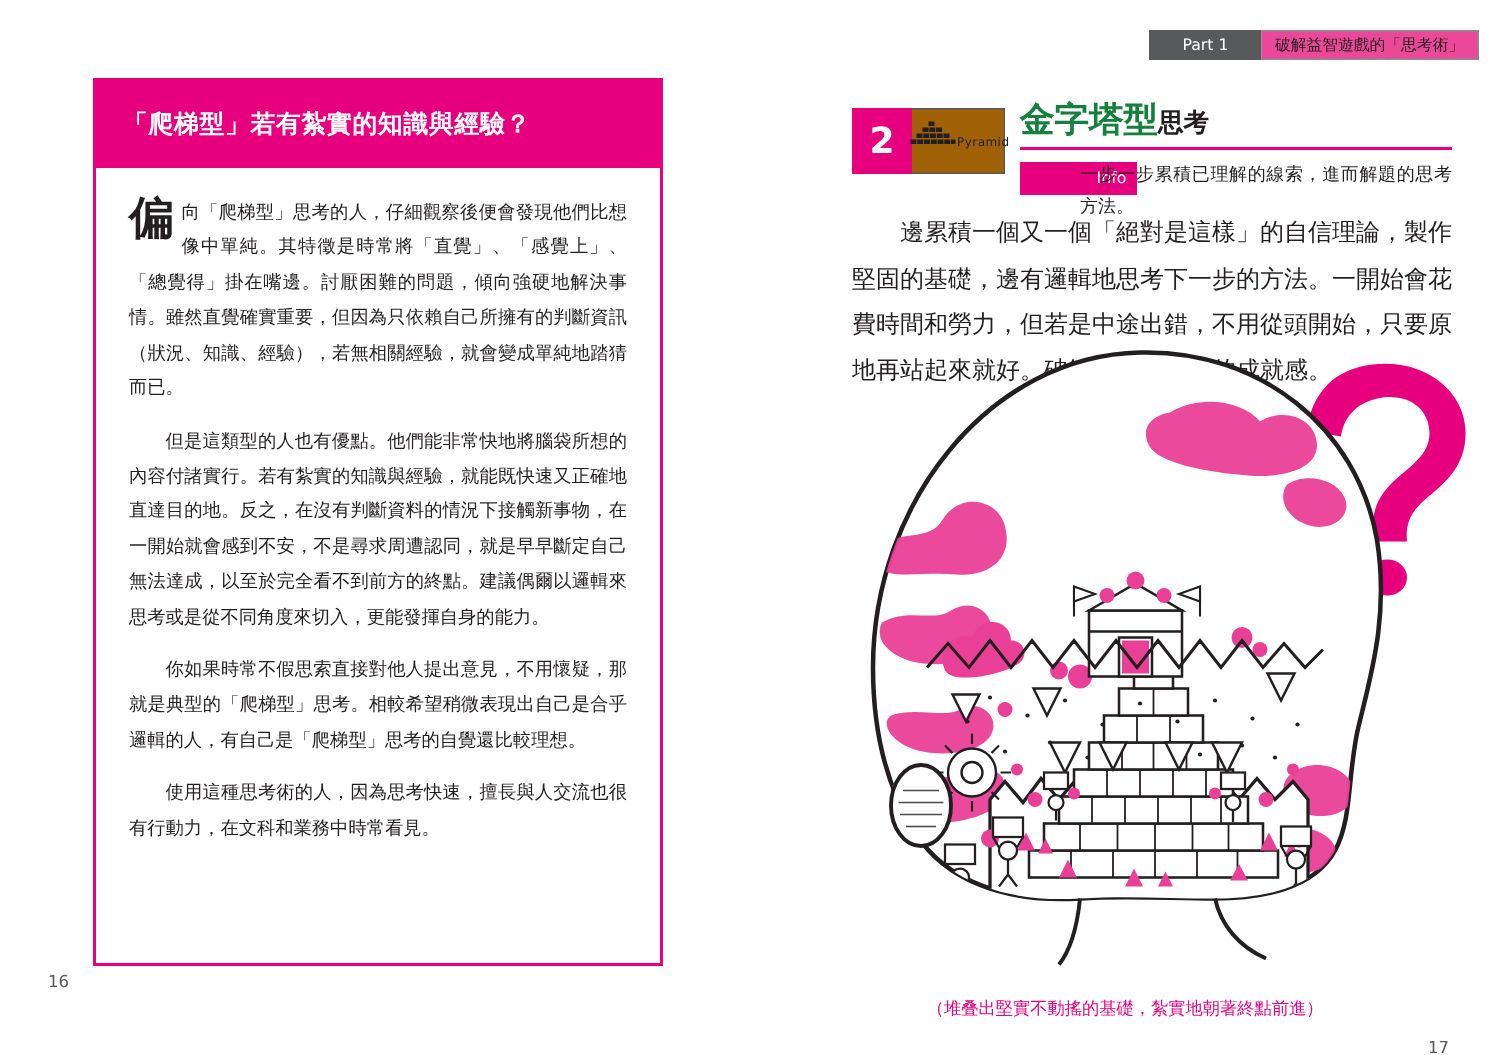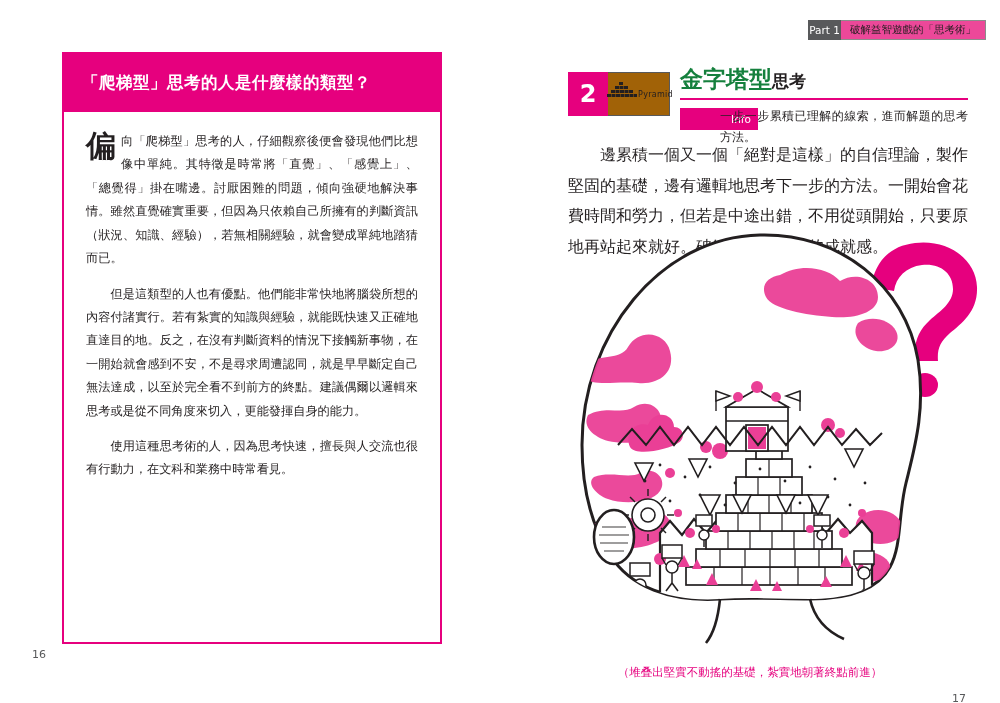--- a/index.html
+++ b/index.html
@@ -102,21 +102,21 @@
     position: absolute;
     right: 14px; top: 20px;
     display: flex;
     align-items: stretch;
     height: 20px;
   }
   .part-tab .part-label {
     background: #58595b;
     color: #ffffff;
     font-size: 10.5px;
-    padding: 0 1px;
+    padding: 0 22px;
     display: flex;
     align-items: center;
     font-family: "DejaVu Sans", "Liberation Sans", sans-serif;
   }
   .part-tab .part-text {
     border: 1px solid #8c8c8c;
     border-left: none;
     color: #231f20;
     font-size: 10.5px;
     padding: 0 9px;
@@ -237,30 +237,31 @@
 </head>
 <body>
 
 <div class="spread">
 
   <div class="left-page">
 
     <div class="left-panel">
 
       <div class="left-title-bar">
-        <span class="title-text">「爬梯型」思考的人是什麼樣的類型？</span>
+        <span class="title-text">「爬梯型」若有紮實的知識與經驗？</span>
       </div>
 
       <div class="left-body">
 
         <div class="drop-para">
           <span class="drop-cap">偏</span><span>向「爬梯型」思考的人，仔細觀察後便會發現他們比想像中單純。其特徵是時常將「直覺」、「感覺上」、「總覺得」掛在嘴邊。討厭困難的問題，傾向強硬地解決事情。雖然直覺確實重要，但因為只依賴自己所擁有的判斷資訊（狀況、知識、經驗），若無相關經驗，就會變成單純地踏猜而已。</span>
         </div>
 
         <p class="para">但是這類型的人也有優點。他們能非常快地將腦袋所想的內容付諸實行。若有紮實的知識與經驗，就能既快速又正確地直達目的地。反之，在沒有判斷資料的情況下接觸新事物，在一開始就會感到不安，不是尋求周遭認同，就是早早斷定自己無法達成，以至於完全看不到前方的終點。建議偶爾以邏輯來思考或是從不同角度來切入，更能發揮自身的能力。</p>
+        <p class="para">你如果時常不假思索直接對他人提出意見，不用懷疑，那就是典型的「爬梯型」思考。相較希望稍微表現出自己是合乎邏輯的人，有自己是「爬梯型」思考的自覺還比較理想。</p>
         <p class="para">使用這種思考術的人，因為思考快速，擅長與人交流也很有行動力，在文科和業務中時常看見。</p>
 
       </div>
     </div>
 
     <div class="page-num left">16</div>
   </div>
 
   <div class="right-page">
 

